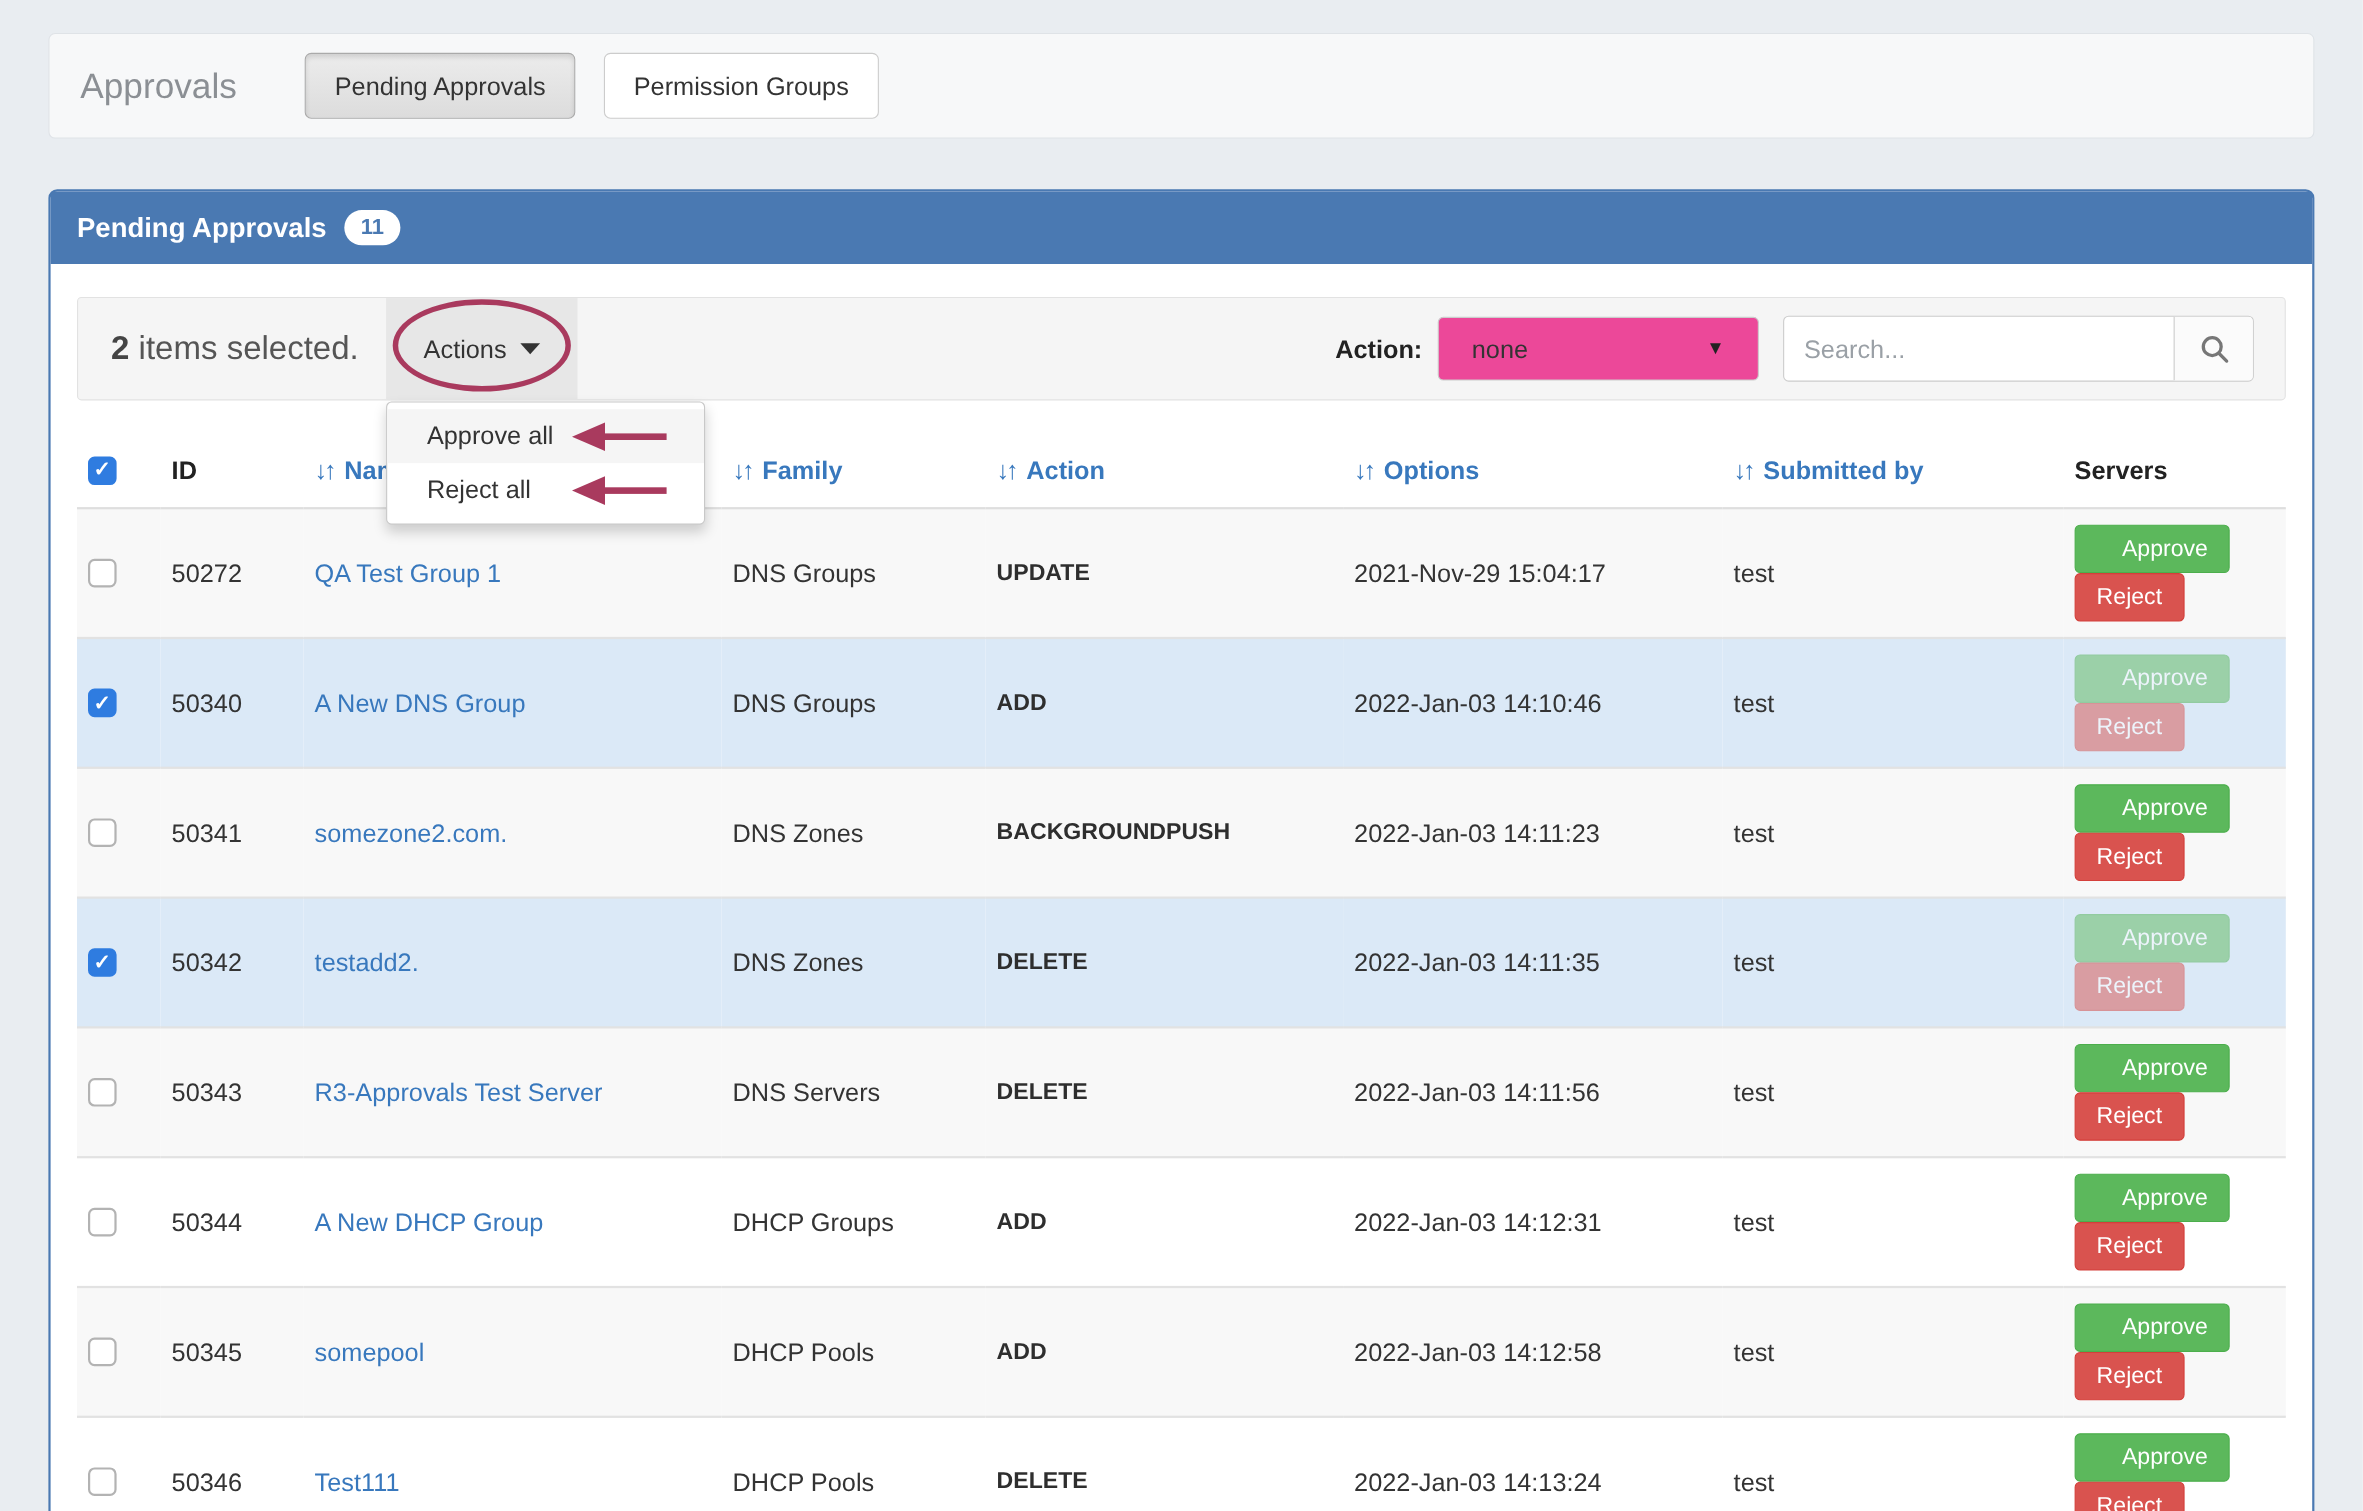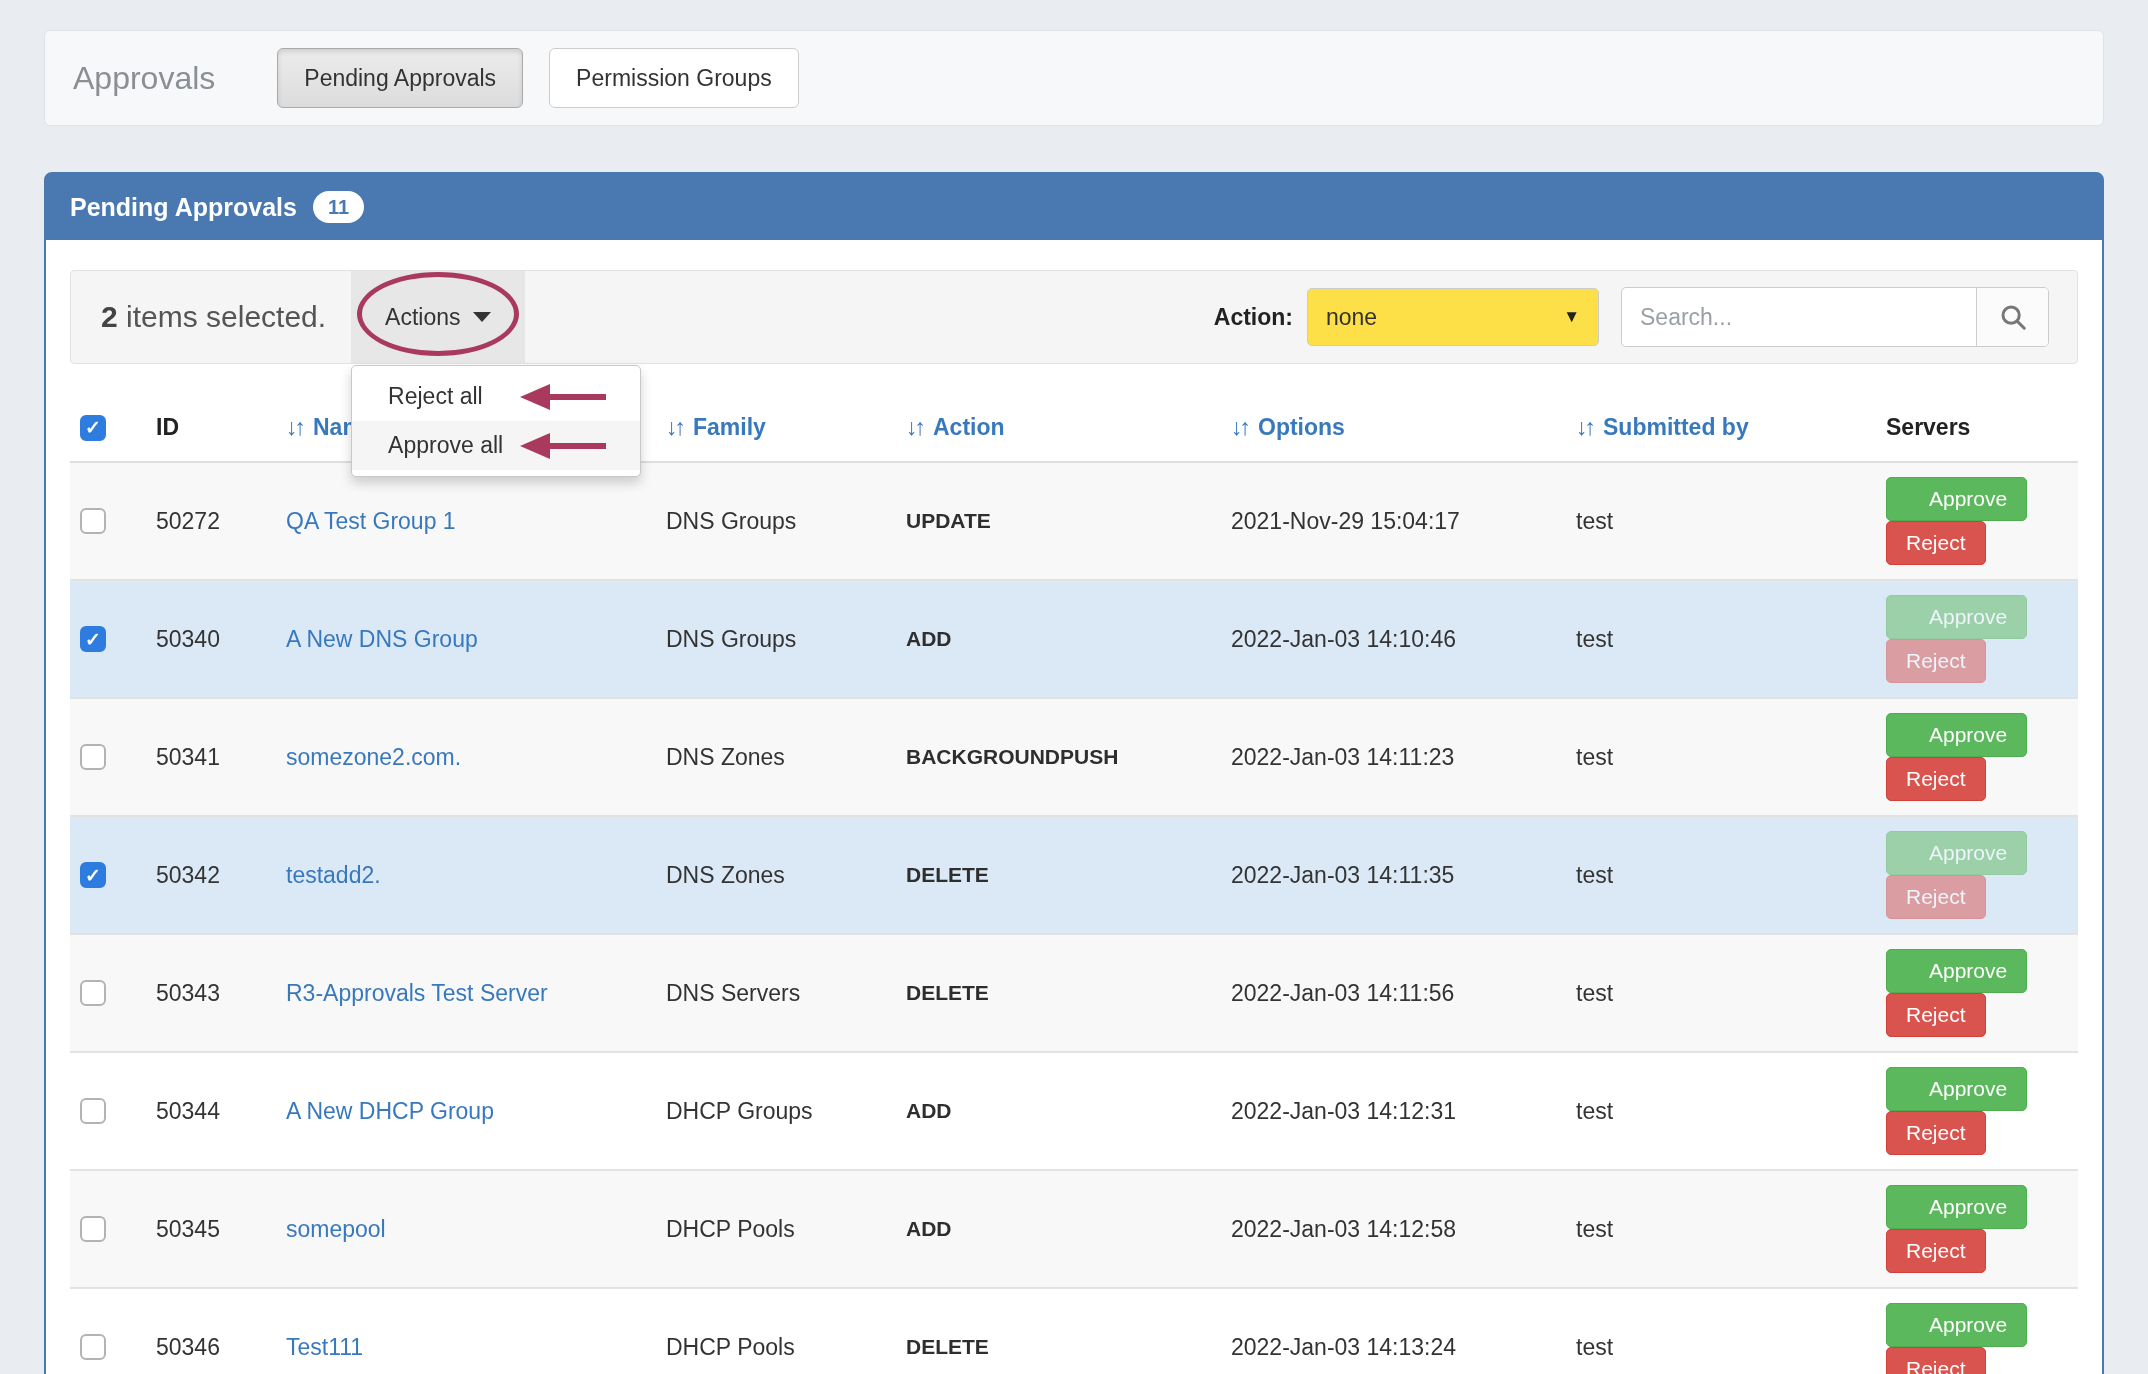--- a/index.html
+++ b/index.html
@@ -61,22 +61,22 @@
   }
   .menu-item{position:relative;font-size:23px;color:#333;padding:11px 0 11px 36px;cursor:pointer;}
   .menu-item.hovered{background:#f5f5f5;}
   .annotation-arrow{position:absolute;left:168px;top:50%;transform:translateY(-50%);display:flex;align-items:center;}
   .arrow-head{width:0;height:0;border-top:13px solid transparent;border-bottom:13px solid transparent;border-right:30px solid #a93a5e;}
   .arrow-tail{width:56px;height:6px;background:#a93a5e;}
   
   .toolbar-right{margin-left:auto;display:flex;align-items:center;margin-right:28px;}
   .action-label{font-weight:bold;font-size:23px;margin-right:14px;color:#222;}
   .action-select{
-    width:292px;height:58px;background:#fde047;border:1px solid #ccc;border-radius:5px;
-    display:flex;align-items:center;justify-content:space-between;padding:0 18px;
+    width:292px;height:58px;background:#ec4899;border:1px solid #ccc;border-radius:5px;
+    display:flex;align-items:center;justify-content:space-between;padding:0 30px;
     font-size:23px;color:#333;box-sizing:border-box;margin-right:22px;cursor:pointer;
   }
   .select-caret{font-size:17px;color:#222;}
   .search-group{display:flex;height:58px;border:1px solid #ccc;border-radius:5px;background:#fff;overflow:hidden;}
   .search-input{width:318px;border:none;outline:none;padding:0 18px;font-size:23px;color:#333;background:transparent;}
   .search-input::placeholder{color:#9aa0a6;}
   .search-btn{width:72px;border:none;border-left:1px solid #ccc;background:#fbfbfb;display:flex;align-items:center;justify-content:center;cursor:pointer;}
   
   table{width:100%;border-collapse:collapse;margin-top:30px;font-size:23px;table-layout:fixed;}
   th{text-align:left;padding:20px 10px;font-weight:bold;color:#222;font-size:23px;}
@@ -129,29 +129,29 @@
 
     <div class="toolbar">
       <div class="selected-info"><b>2</b><span> items selected.</span></div>
 
       <div class="actions-box">
         <span class="actions-label">Actions</span>
         <span class="caret"></span>
         <div class="ellipse"></div>
 
         <div class="dropdown-menu">
-          <div class="menu-item">
-            <span>Reject all</span>
+          <div class="menu-item hovered">
+            <span>Approve all</span>
             <span class="annotation-arrow">
               <span class="arrow-head"></span>
                 <span class="arrow-tail"></span>
             </span>
           </div>
-          <div class="menu-item hovered">
-            <span>Approve all</span>
+          <div class="menu-item">
+            <span>Reject all</span>
             <span class="annotation-arrow">
               <span class="arrow-head"></span>
                 <span class="arrow-tail"></span>
             </span>
           </div>
         </div>
       </div>
 
       <div class="toolbar-right">
         <span class="action-label">Action:</span>

